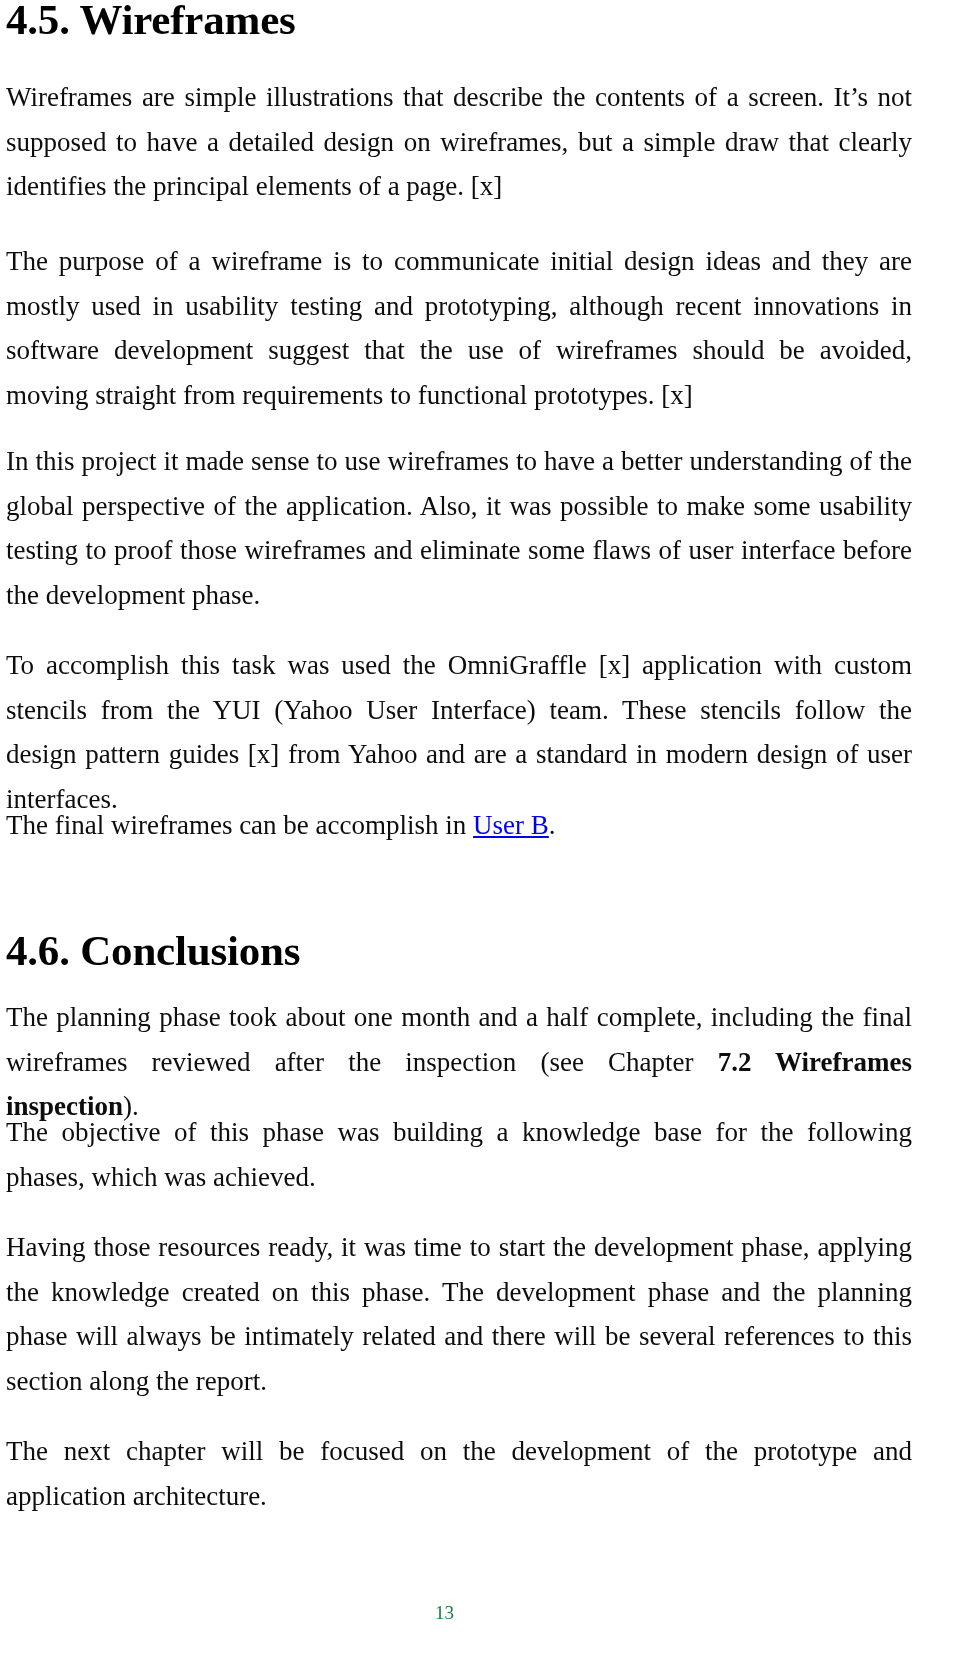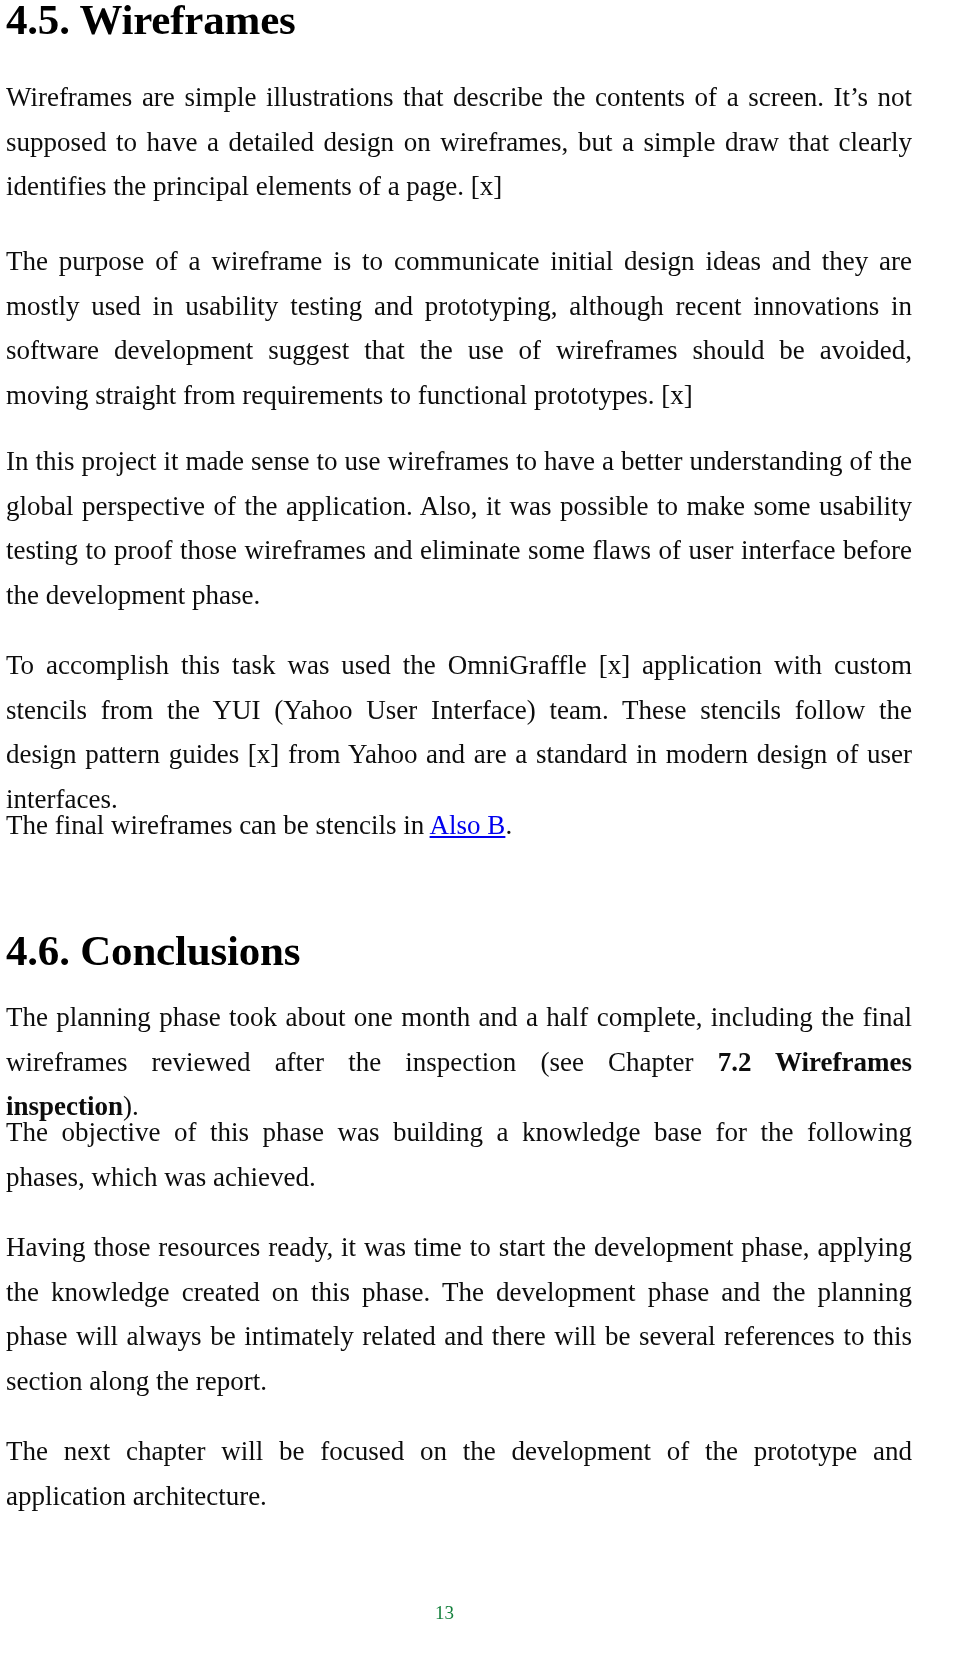--- a/index.html
+++ b/index.html
@@ -97,21 +97,21 @@
   <h2 class="section-heading" id="heading-wireframes">4.5. Wireframes</h2>
 
   <p class="body-par" id="par-1" style="top: 75px;">Wireframes are simple illustrations that describe the contents of a screen. It’s not supposed to have a detailed design on wireframes, but a simple draw that clearly identifies the principal elements of a page. [x]</p>
 
   <p class="body-par" id="par-2" style="top: 239px;">The purpose of a wireframe is to communicate initial design ideas and they are mostly used in usability testing and prototyping, although recent innovations in software development suggest that the use of wireframes should be avoided, moving straight from requirements to functional prototypes. [x]</p>
 
   <p class="body-par" id="par-3" style="top: 439px;">In this project it made sense to use wireframes to have a better understanding of the global perspective of the application. Also, it was possible to make some usability testing to proof those wireframes and eliminate some flaws of user interface before the development phase.</p>
 
   <p class="body-par" id="par-4" style="top: 643px;">To accomplish this task was used the OmniGraffle [x] application with custom stencils from the YUI (Yahoo User Interface) team. These stencils follow the design pattern guides [x] from Yahoo and are a standard in modern design of user interfaces.</p>
 
-  <p class="body-par last-left" id="par-5" style="top: 803px;"><span>The final wireframes can be stencils in </span><a href="#" class="u-link">Also B</a><span>.</span></p>
+  <p class="body-par last-left" id="par-5" style="top: 803px;"><span>The final wireframes can be accomplish in </span><a href="#" class="u-link">User B</a><span>.</span></p>
 
   <h2 class="section-heading" id="heading-conclusions" style="top: 929px;">4.6. Conclusions</h2>
 
   <p class="body-par" id="par-6" style="top: 995px;"><span>The planning phase took about one month and a half complete, including the final wireframes reviewed after the inspection (see Chapter </span><span class="bold-ref">7.2 Wireframes inspection</span><span>).</span></p>
 
   <p class="body-par" id="par-7" style="top: 1110px;">The objective of this phase was building a knowledge base for the following phases, which was achieved.</p>
 
   <p class="body-par" id="par-8" style="top: 1225px;">Having those resources ready, it was time to start the development phase, applying the knowledge created on this phase. The development phase and the planning phase will always be intimately related and there will be several references to this section along the report.</p>
 
   <p class="body-par" id="par-9" style="top: 1429px;">The next chapter will be focused on the development of the prototype and application architecture.</p>

